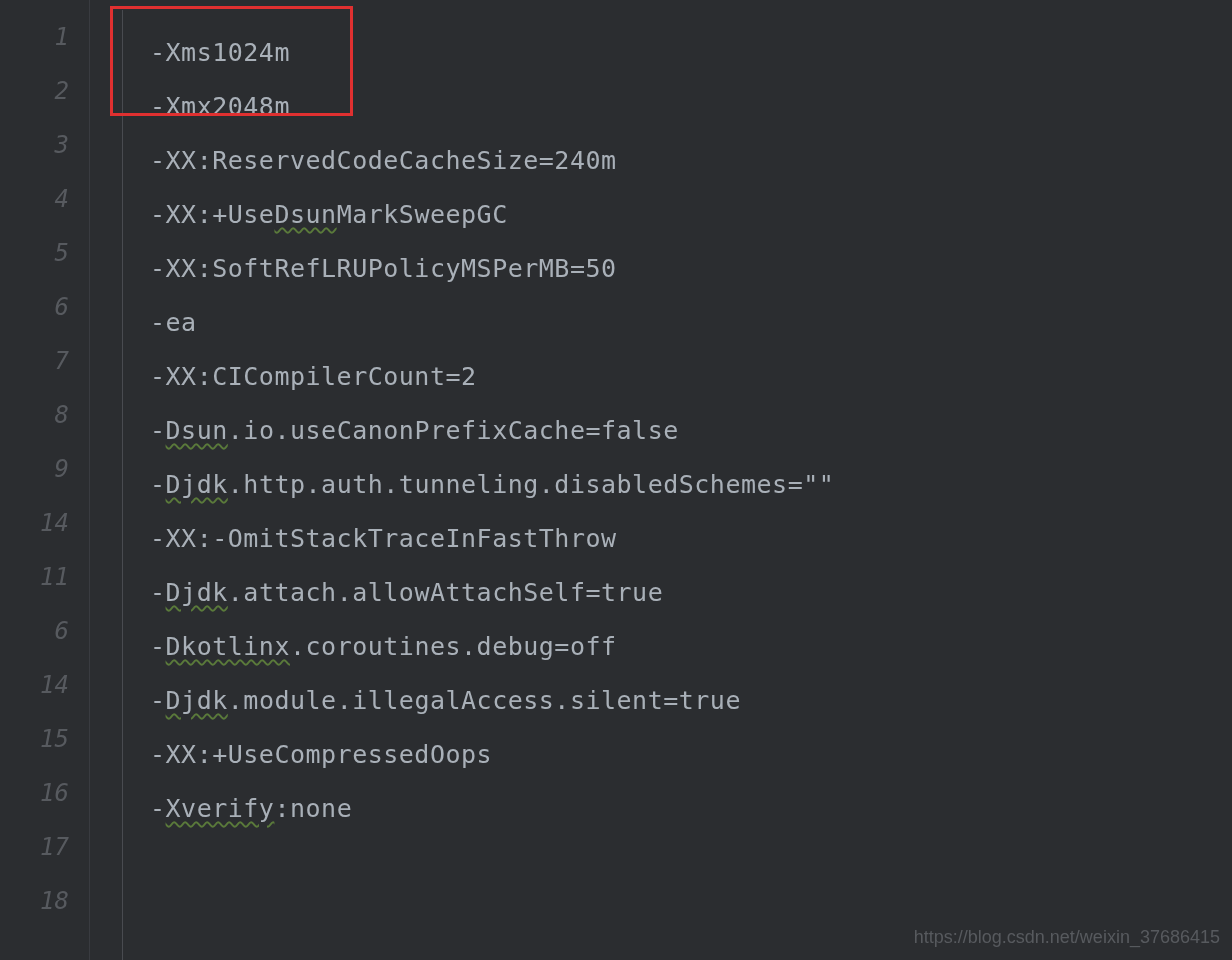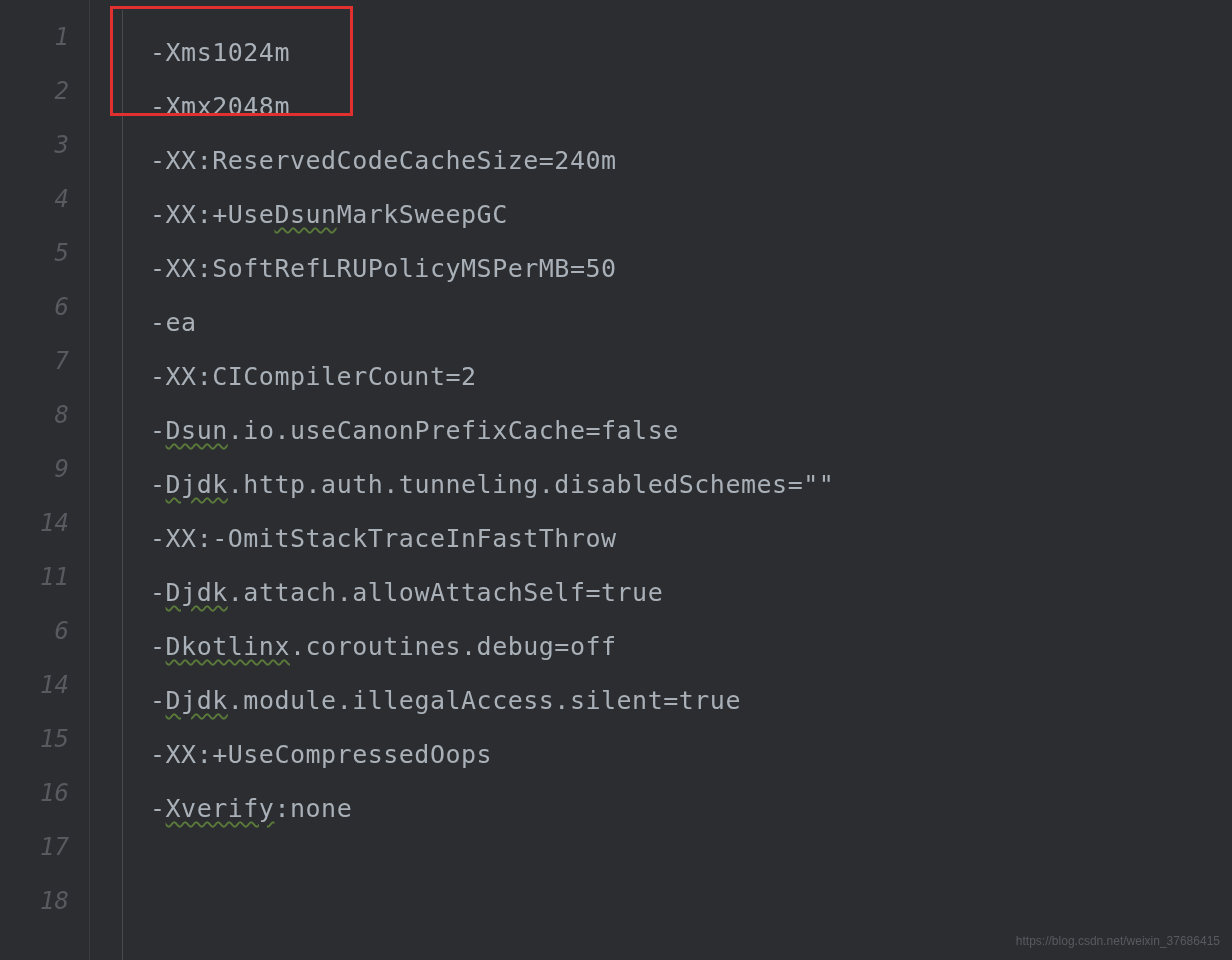--- a/index.html
+++ b/index.html
@@ -70,21 +70,21 @@
       position: absolute;
       border: 3px solid #e03030;
       pointer-events: none;
       z-index: 10;
     }
     .watermark {
       position: absolute;
       bottom: 12px;
       right: 12px;
       color: #6a6d72;
-      font-size: 12px;
+      font-size: 18px;
       font-family: Arial, sans-serif;
       opacity: 0.7;
     }
   </style>
 </head>
 <body>
 
 <div class="editor-container">
   <div class="gutter">
       <div class="line-number">1</div>

